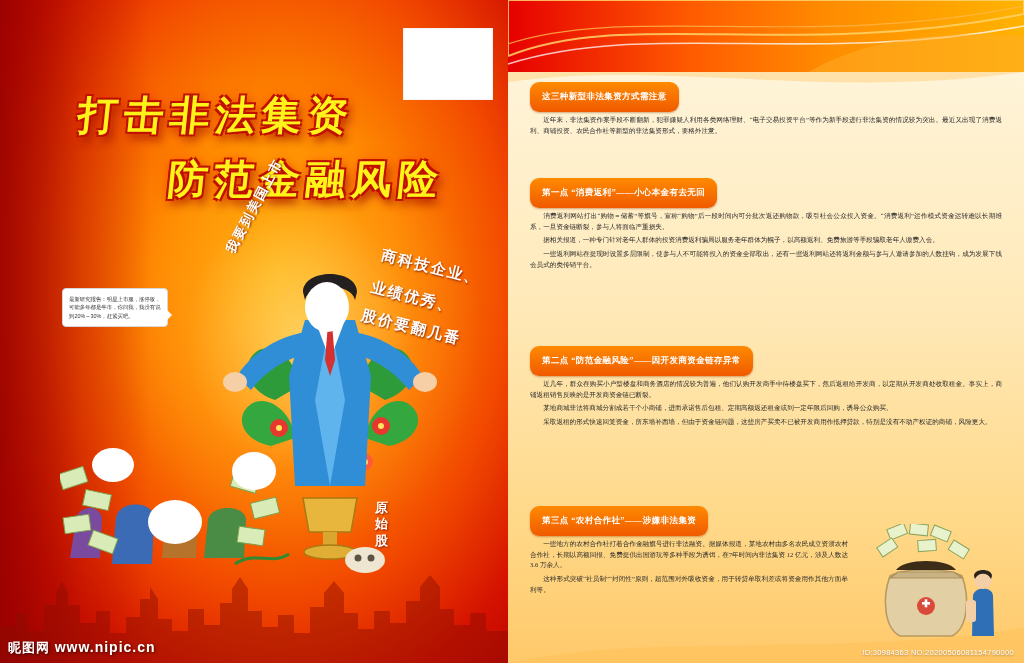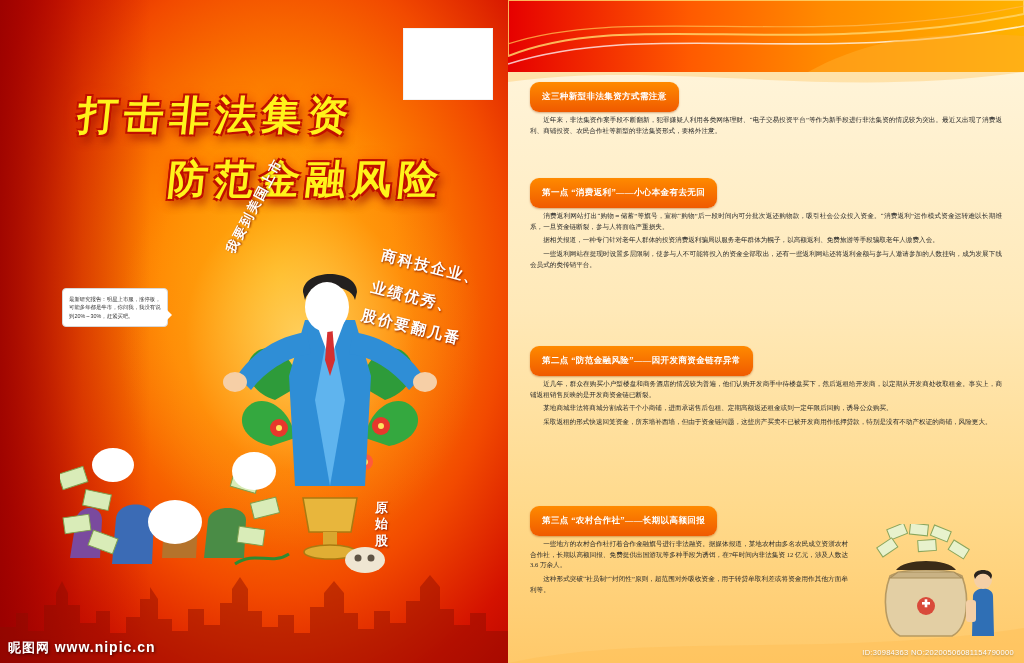--- a/index.html
+++ b/index.html
@@ -282,21 +282,21 @@
       </div>
 
       <div class="sec s3">
         <div class="sec-title">第二点 “防范金融风险”——因开发商资金链存异常</div>
         <p class="para">近几年，群众在购买小户型楼盘和商务酒店的情况较为普遍，他们认购开发商手中待楼盘买下，然后返租给开发商，以定期从开发商处收取租金。事实上，商铺返租销售反映的是开发商资金链已断裂。</p>
         <p class="para">某地商城非法将商城分割成若干个小商铺，进而承诺售后包租、定期高额返还租金或到一定年限后回购，诱导公众购买。</p>
         <p class="para">采取返租的形式快速回笼资金，所东墙补西墙，但由于资金链问题，这些房产买卖不已被开发商用作抵押贷款，特别是没有不动产权证的商铺，风险更大。</p>
       </div>
 
       <div class="sec s4">
-        <div class="sec-title">第三点 “农村合作社”——长期以高额回报</div>
+        <div class="sec-title">第三点 “农村合作社”——涉嫌非法集资</div>
         <p class="para">一些地方的农村合作社打着合作金融旗号进行非法融资。据媒体报道，某地农村由多名农民成立资浙农村合作社，长期以高额回报、免费提供出国游玩等多种手段为诱饵，在7年时间内非法集资 12 亿元，涉及人数达 3.6 万余人。</p>
         <p class="para">这种形式突破“社员制”“封闭性”原则，超范围对外吸收资金，用于转贷牟取利差或将资金用作其他方面牟利等。</p>
 
         <svg class="money-bag" viewBox="0 0 140 120">
 
           <g fill="#e8f2cd" stroke="#8aa55c" stroke-width="1">
             <rect x="28" y="2" width="18" height="11" transform="rotate(-22 37 7)"></rect>
             <rect x="50" y="0" width="18" height="11" transform="rotate(6 59 5)"></rect>
             <rect x="72" y="4" width="18" height="11" transform="rotate(22 81 9)"></rect>
             <rect x="18" y="18" width="18" height="11" transform="rotate(-34 27 23)"></rect>

